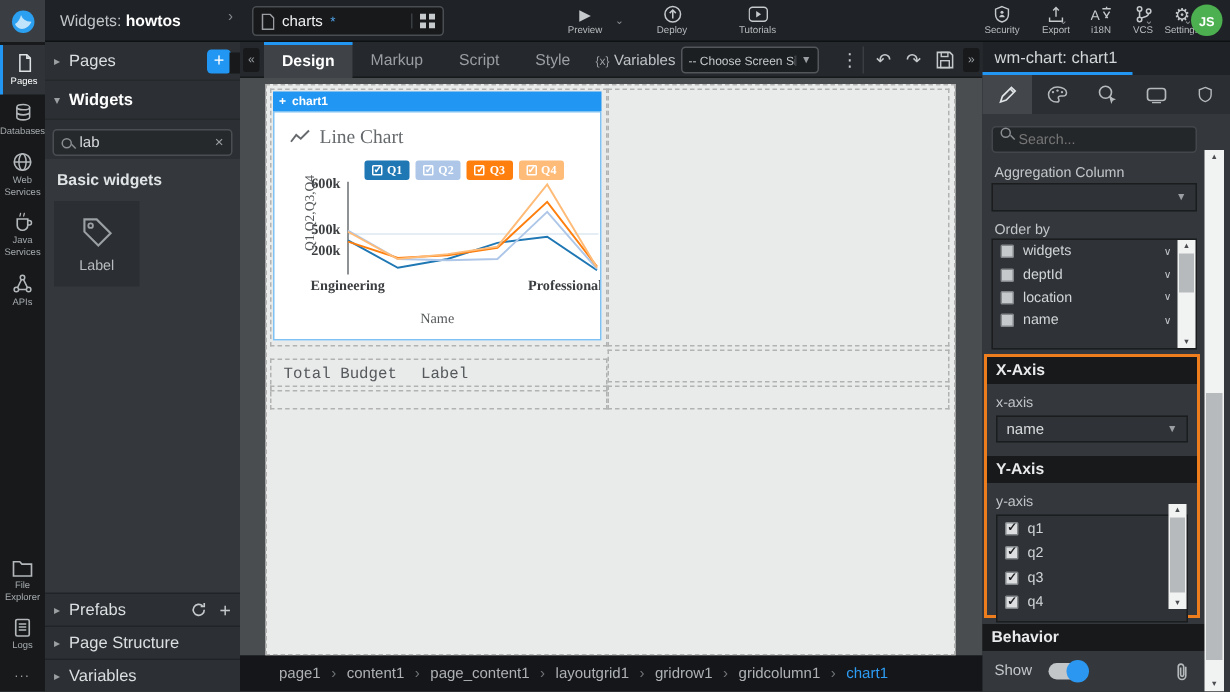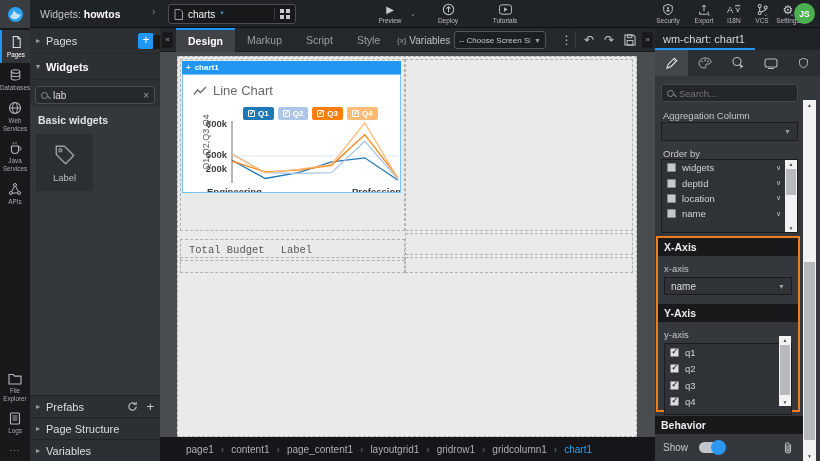--- a/index.html
+++ b/index.html
@@ -64,21 +64,21 @@
   .screen-select .sv { flex:1; font-size:8px; color:#c6c9cc; white-space:nowrap; overflow:hidden; }
   .screen-select .arr { font-size:7px; color:#9b9fa3; border-left:1px solid #3a3e42; padding-left:3px; }
   .ct-ic { position:absolute; top:3px; width:18px; height:18px; display:flex; align-items:center; justify-content:center; color:#c6c9cc; font-size:12px; cursor:pointer; }
 
   
   .canvas { position:absolute; left:160px; top:52px; width:495px; height:385px; background:#4a4d4f; }
   .page { position:absolute; left:17px; top:4px; width:460px; height:381px; background:#e9eaea; border:1px dashed #b2b2b2; }
   .cell { position:absolute; border:1px dashed #b2b2b2; }
   .widget { position:absolute; left:4px; top:4px; width:219px; height:166px; }
   .widget-head { height:13px; background:#2196f3; color:#fff; font-size:8px; font-weight:bold; display:flex; align-items:center; gap:4px; padding:0 4px; cursor:move; }
-  .widget-body { position:relative; height:119px; background:#ffffff; border:1px solid #7ec2f3; overflow:hidden; }
+  .widget-body { position:relative; height:153px; background:#ffffff; border:1px solid #7ec2f3; overflow:hidden;font-family:Liberation Serif, serif; }
   .chart-title { position:absolute; left:10px; top:8px; display:flex; align-items:center; gap:6px; font-size:13px; color:#666a6d; }
   .chart-legend { position:absolute; left:60px; top:32px; display:flex; gap:4px; }
   .lbadge { display:flex; align-items:center; padding:2px 5px; border-radius:2px; color:#fff; font-size:8px; font-weight:bold; cursor:pointer; }
   .lcheck { width:7px; height:7px; border:1px solid #fff; border-radius:1px; position:relative; margin-right:3px; }
   .lcheck::after { content:"\2713"; position:absolute; top:-2px; left:0px; font-size:7px; color:#fff; }
   .ytick { position:absolute; width:44px; text-align:right; font-size:9.5px; font-weight:bold; color:#3b3e40; }
   .xtick { position:absolute; font-size:9.5px; font-weight:bold; color:#3b3e40; white-space:nowrap; }
   .ylab { position:absolute; left:-12px; top:62px; width:70px; text-align:center; font-size:9px; color:#55585a; transform:rotate(-90deg); }
   .xlab { position:absolute; left:0; top:133px; width:100%; text-align:center; font-size:9.5px; color:#55585a; }
   .plot { position:absolute; left:48px; top:46px; }
@@ -90,21 +90,21 @@
   .crumb.active { color:#2e9df5; }
   .crumb-sep { font-size:10px; color:#6f7376; }
 
   
   .rpanel { position:absolute; left:655px; top:28px; width:165px; height:433px; background:#34383c; }
   .rp-header { position:absolute; left:0; top:0; width:165px; height:22px; background:#1f2226; color:#d4d7d9; font-size:11px; display:flex; align-items:center; padding-left:8px; }
   .rp-underline { position:absolute; left:0; top:20px; width:100px; height:2px; background:#2196f3; }
   .rp-tabs { position:absolute; left:0; top:22px; width:165px; height:26px; background:#2b2f33; display:flex; }
   .rp-tab { width:33px; height:26px; display:flex; align-items:center; justify-content:center; cursor:pointer; }
   .rp-tab.active { background:#43474c; }
-  .rp-search { position:absolute; left:6px; top:56px; width:137px; height:18px; background:#24272a; border:1px solid #43474b; border-radius:3px; display:flex; align-items:center; padding:0 5px; gap:5px; }
+  .rp-search { position:absolute; left:6px; top:56px; width:137px; height:18px; background:#24272a; border:1px solid #43474b; border-radius:3px; display:flex; padding:0 5px; gap:5px; }
   .rp-search input { flex:1; background:transparent; border:none; outline:none; color:#d8dadc; font-size:9.5px; font-family:"Liberation Sans",sans-serif; min-width:0; }
   .rp-label { position:absolute; left:8px; font-size:9.5px; color:#c3c6c9; }
   .rp-select { position:absolute; left:6px; width:137px; height:19px; background:#2f3337; border:1px solid #1a1c1e; display:flex; align-items:center; padding:0 6px; cursor:pointer; }
   .rp-select .val { flex:1; font-size:10px; color:#dadcde; }
   .rp-select .arr { font-size:7px; color:#9b9fa3; }
   .rp-list { position:absolute; background:#2f3337; border:1px solid #1a1c1e; overflow:hidden; }
   .rp-list-row { display:flex; align-items:center; gap:6px; padding:0 16px 0 5px; height:15.4px; }
   .rp-list-row .lbl { flex:1; font-size:9.5px; color:#d2d5d7; }
   .rp-list-row .chev { font-size:7px; color:#c2c5c8; }
   .cb { width:9px; height:9px; background:#c6c9cc; border:1px solid #84888b; border-radius:1px; flex:0 0 auto; position:relative; cursor:pointer; }

